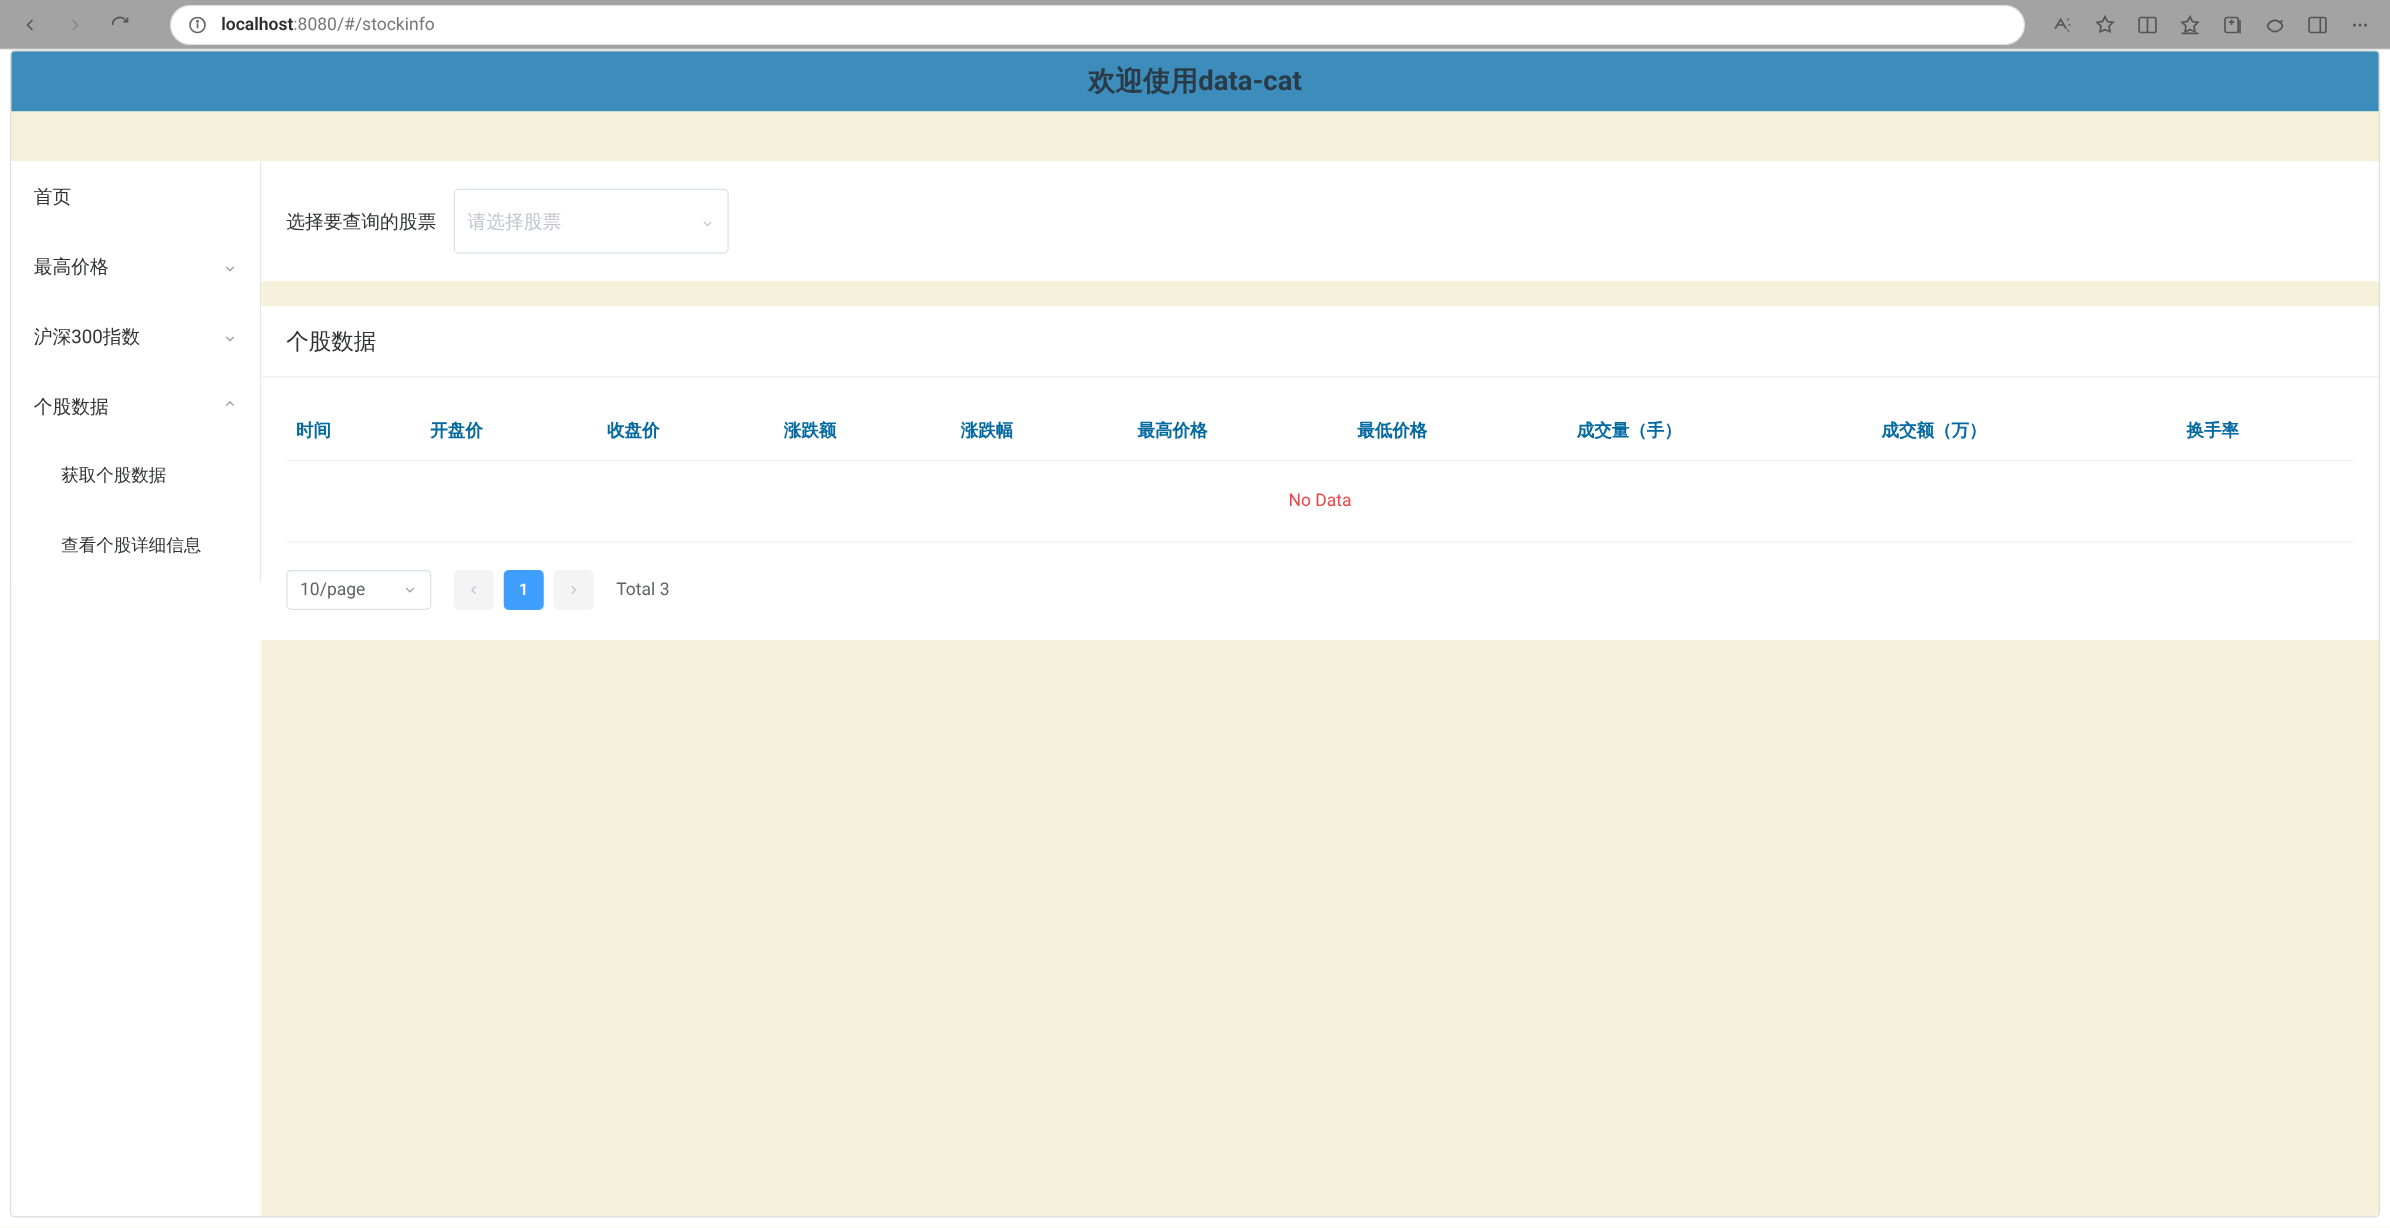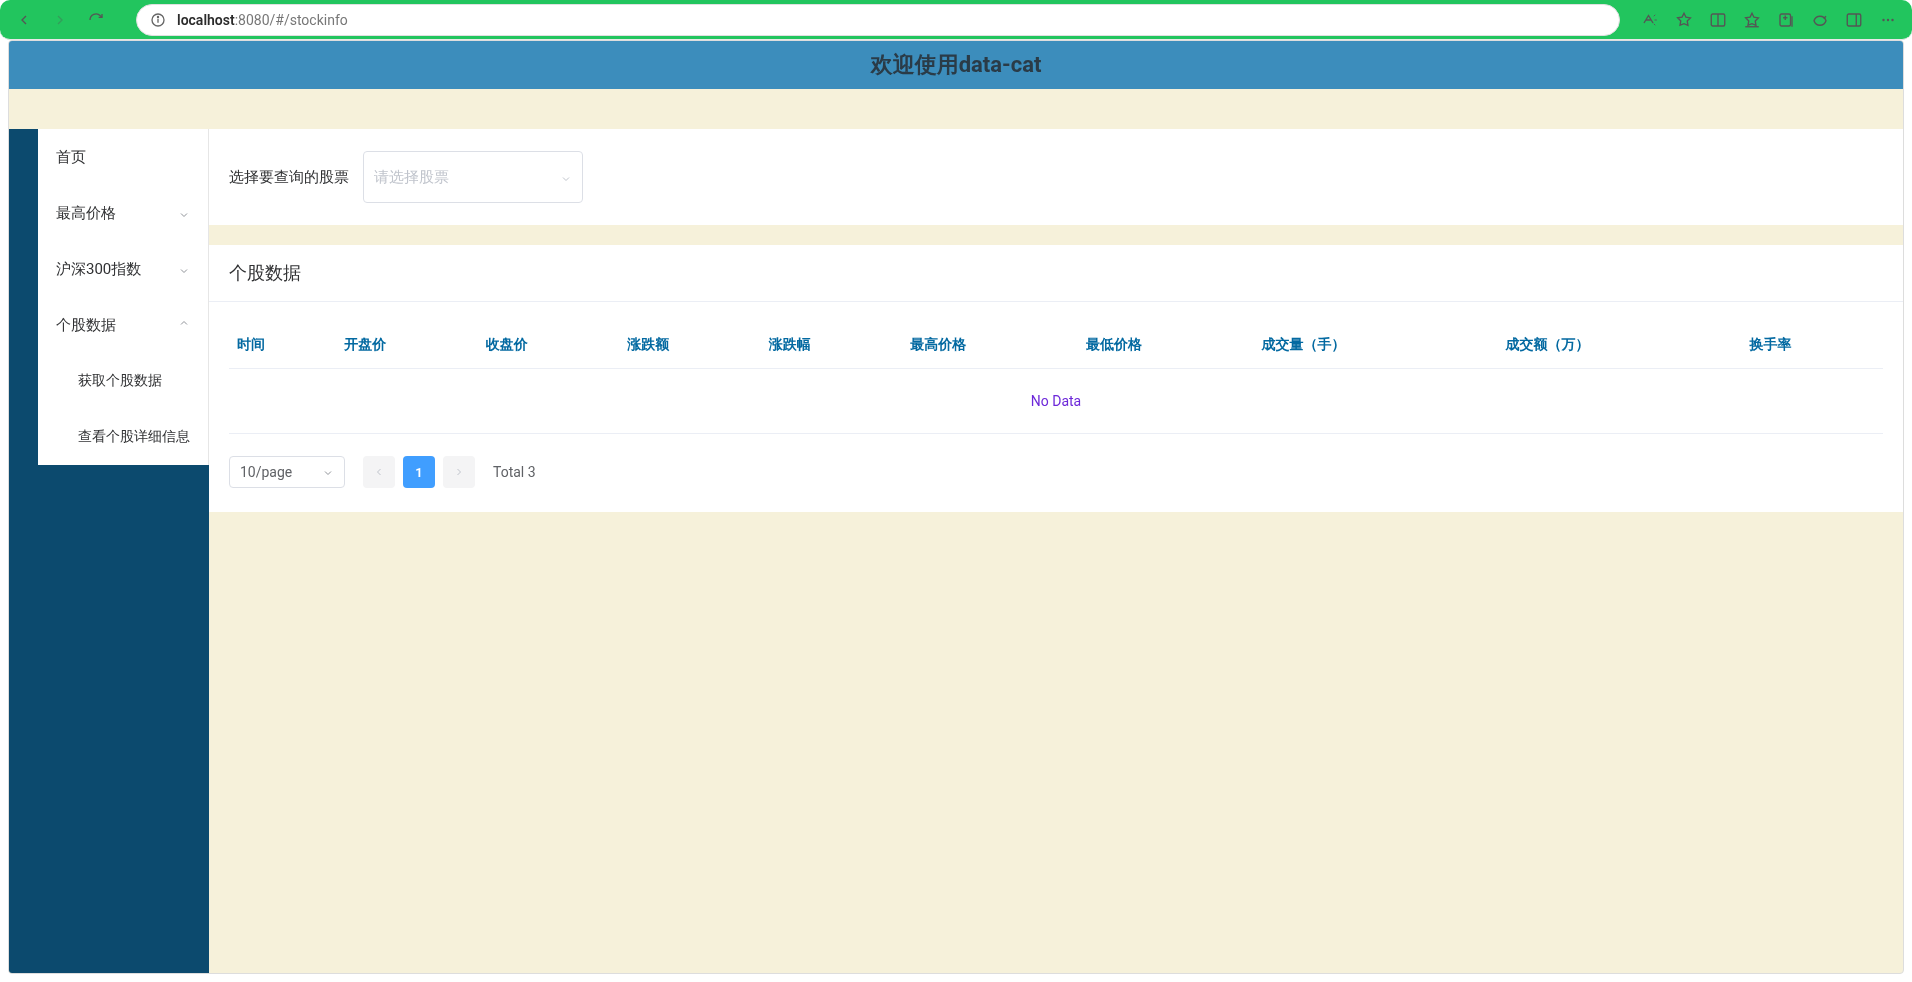--- a/index.html
+++ b/index.html
@@ -2,23 +2,22 @@
 <html><head>
 <meta charset="utf-8">
 <style>
   * { box-sizing: border-box; margin: 0; padding: 0; }
   html, body { width: 100%; height: 100%; font-family: -apple-system, BlinkMacSystemFont, "Segoe UI", Roboto, "Helvetica Neue", Arial, sans-serif; font-size: 14px; color: #333; }
   body { background: #fff; overflow: hidden; }
 
   
   .browser-chrome {
     height: 40px; display: flex; align-items: center;
-    padding: 0 10px; gap: 8px; background: #22c55e;
+    padding: 0 10px; gap: 8px; background: #a3a3a3;
     border-bottom: 1px solid #e8e8e8;
-    border-radius: 10px;
   }
   .nav-btn {
     width: 28px; height: 28px; display: flex; align-items: center; justify-content: center;
     border-radius: 4px; cursor: pointer; color: #555;
   }
   .nav-btn svg { width: 16px; height: 16px; }
   .spacer-sm { width: 10px; }
   .addr-bar {
     flex: 1; height: 32px; display: flex; align-items: center;
     padding: 0 12px; border-radius: 16px; background: #fff;
@@ -39,21 +38,21 @@
   .page-header {
     height: 48px; background: #3c8dbc; color: #1f3a4d;
     display: flex; align-items: center; justify-content: center;
     font-size: 22px; font-weight: 700;
   }
   .page-header span { color: #2a3b47; }
   .page-body {
     flex: 1; display: flex; min-height: 0;
   }
   .sidebar {
-    width: 200px; background: #0c4a6e; display: flex; flex-direction: column; align-items: flex-end;
+    width: 200px; background: #ffffff; display: flex; flex-direction: column;
   }
   .sidebar-inner {
     background: #fff; display: flex; flex-direction: column;
     border-right: 1px solid #e6e6e6;
   }
   .menu { list-style: none; }
   .menu-item {
     height: 56px; display: flex; align-items: center; justify-content: space-between;
     padding: 0 18px; cursor: pointer; font-size: 15px; color: #303133;
   }
@@ -87,21 +86,21 @@
   .table-wrap { padding: 20px 20px 0 20px; }
   .table {
     width: 100%; border-collapse: collapse; table-layout: auto;
   }
   .table th {
     text-align: left; font-weight: 600; color: #0369a1;
     padding: 14px 8px; font-size: 14px; border-bottom: 1px solid #ebeef5;
     white-space: nowrap;
   }
   .table .no-data td {
-    text-align: center; color: #6d28d9; padding: 24px 0; font-size: 14px;
+    text-align: center; color: #ef4444; padding: 24px 0; font-size: 14px;
     border-bottom: 1px solid #ebeef5;
   }
   .pagination {
     display: flex; align-items: center; gap: 18px;
     padding: 22px 20px 24px 20px;
   }
   .page-size-select {
     width: 116px; height: 32px; border: 1px solid #dcdfe6; border-radius: 4px;
     display: flex; align-items: center; justify-content: space-between;
     padding: 0 10px; cursor: pointer; background: #fff; color: #606266;

